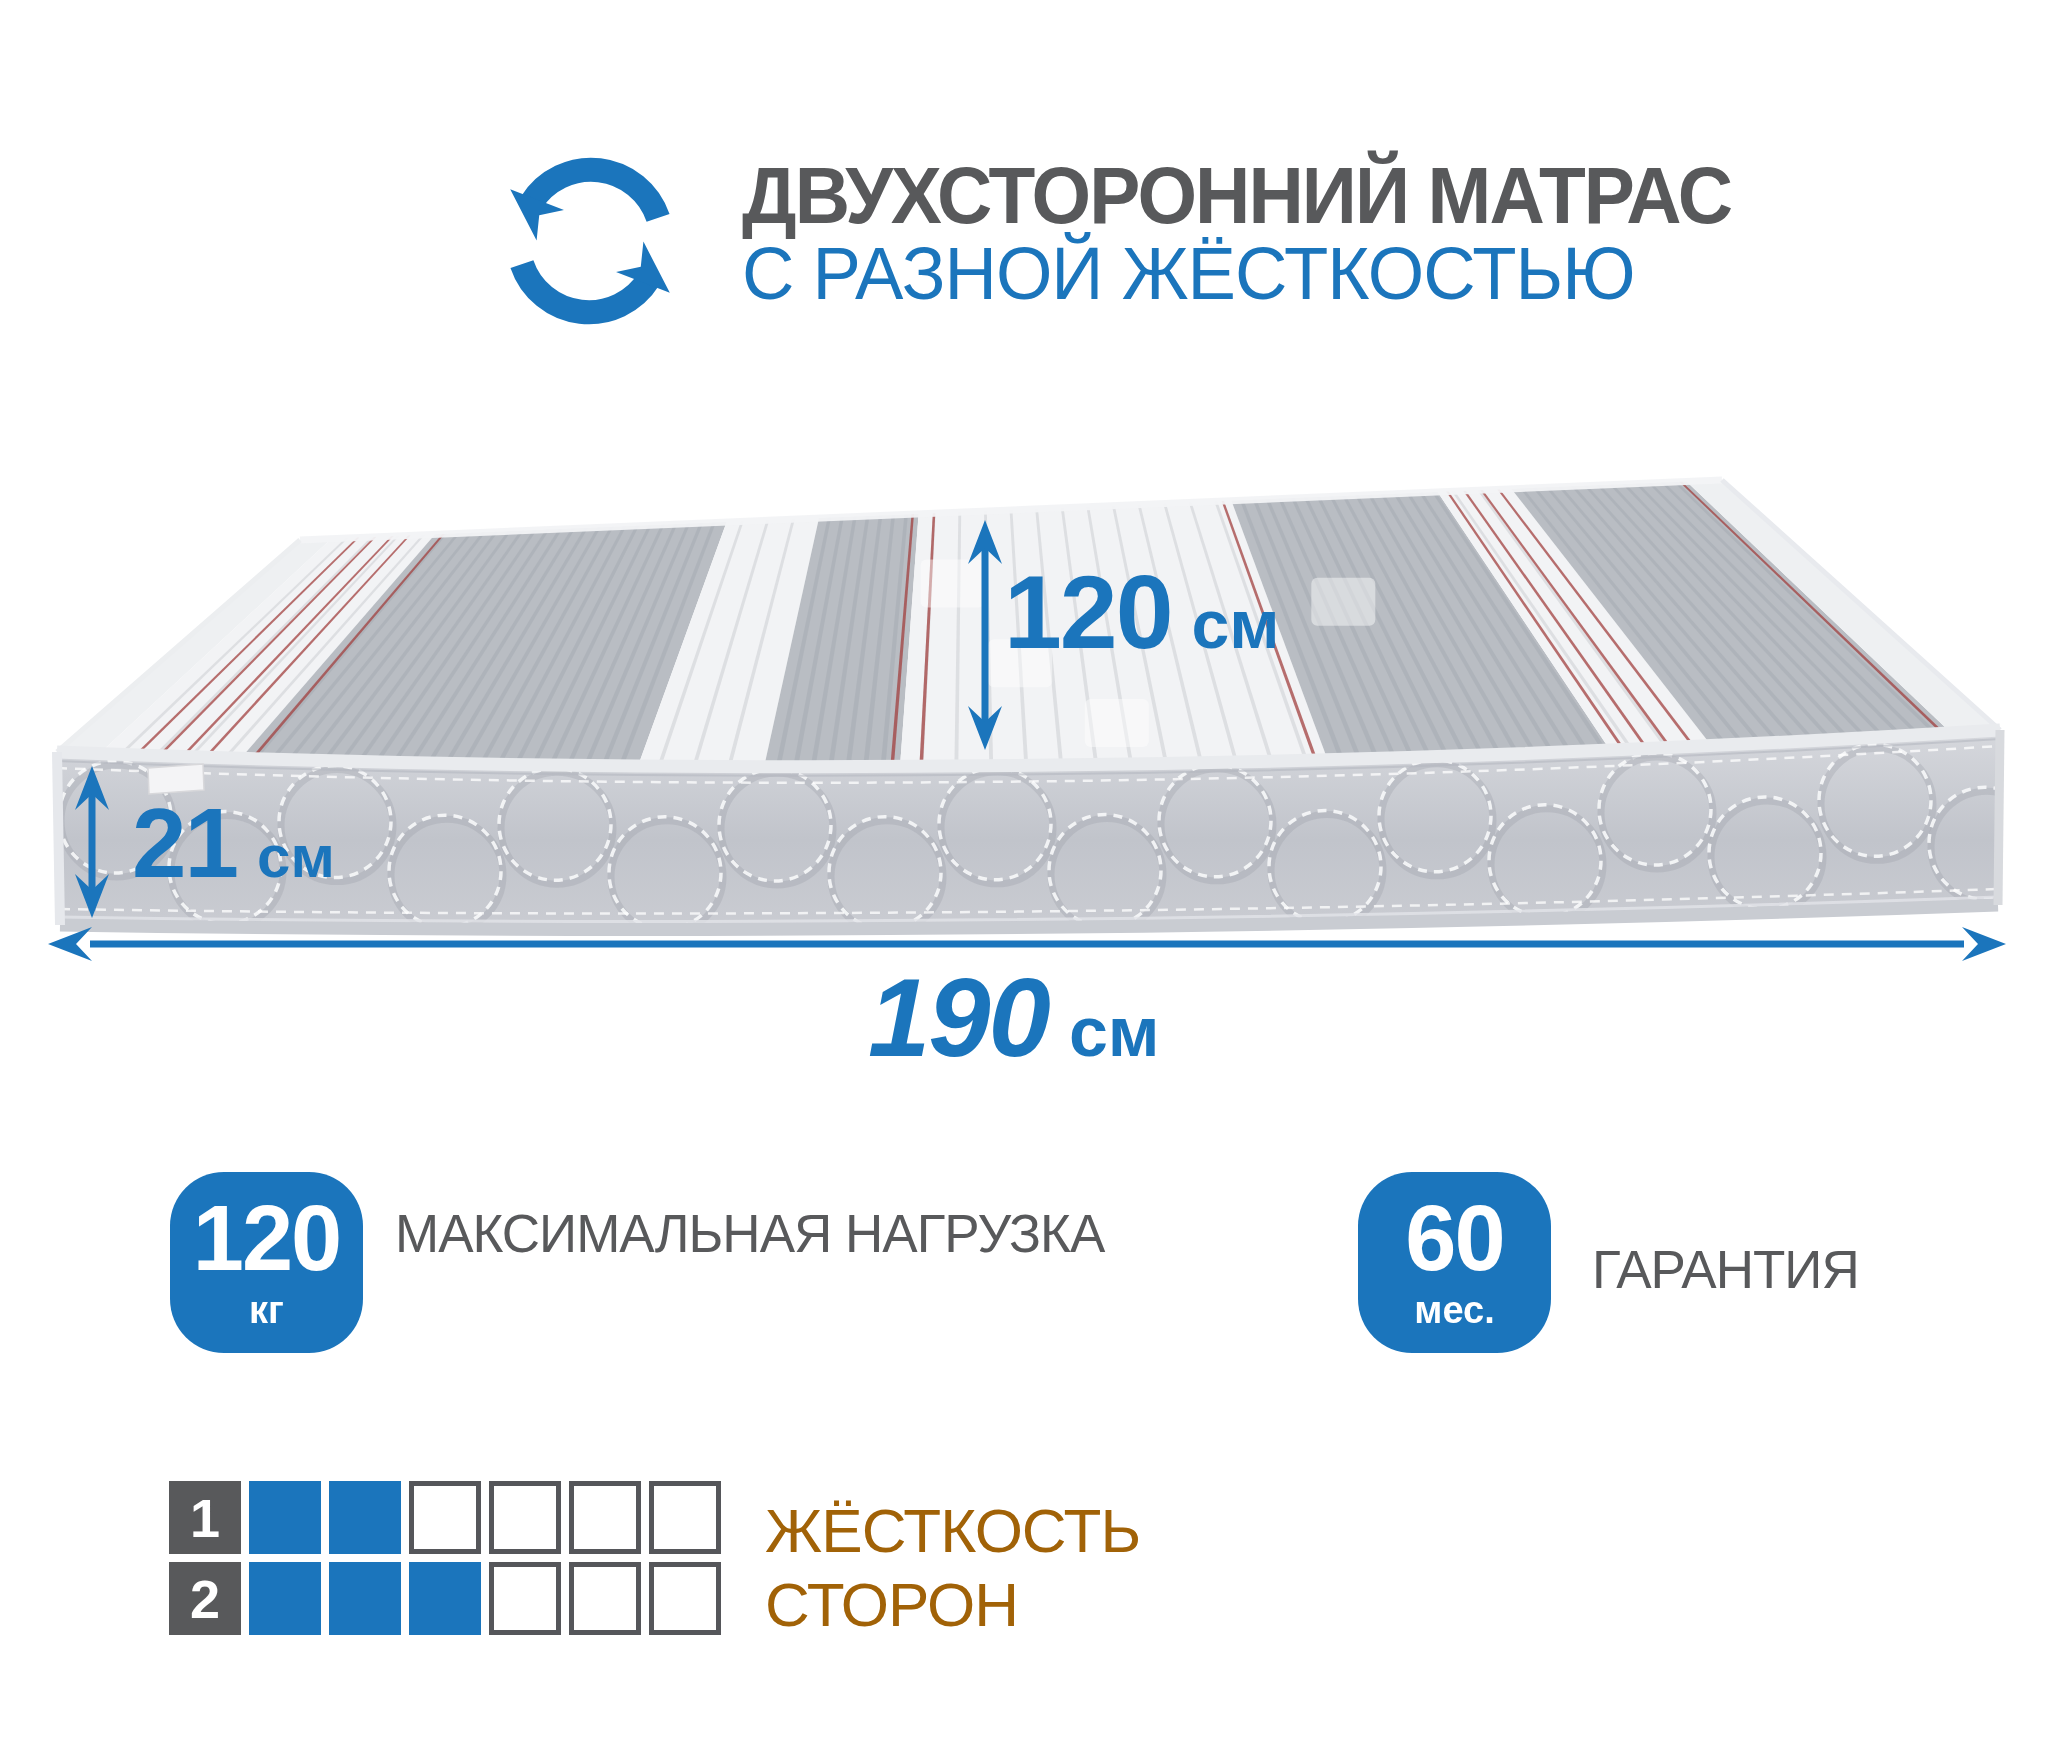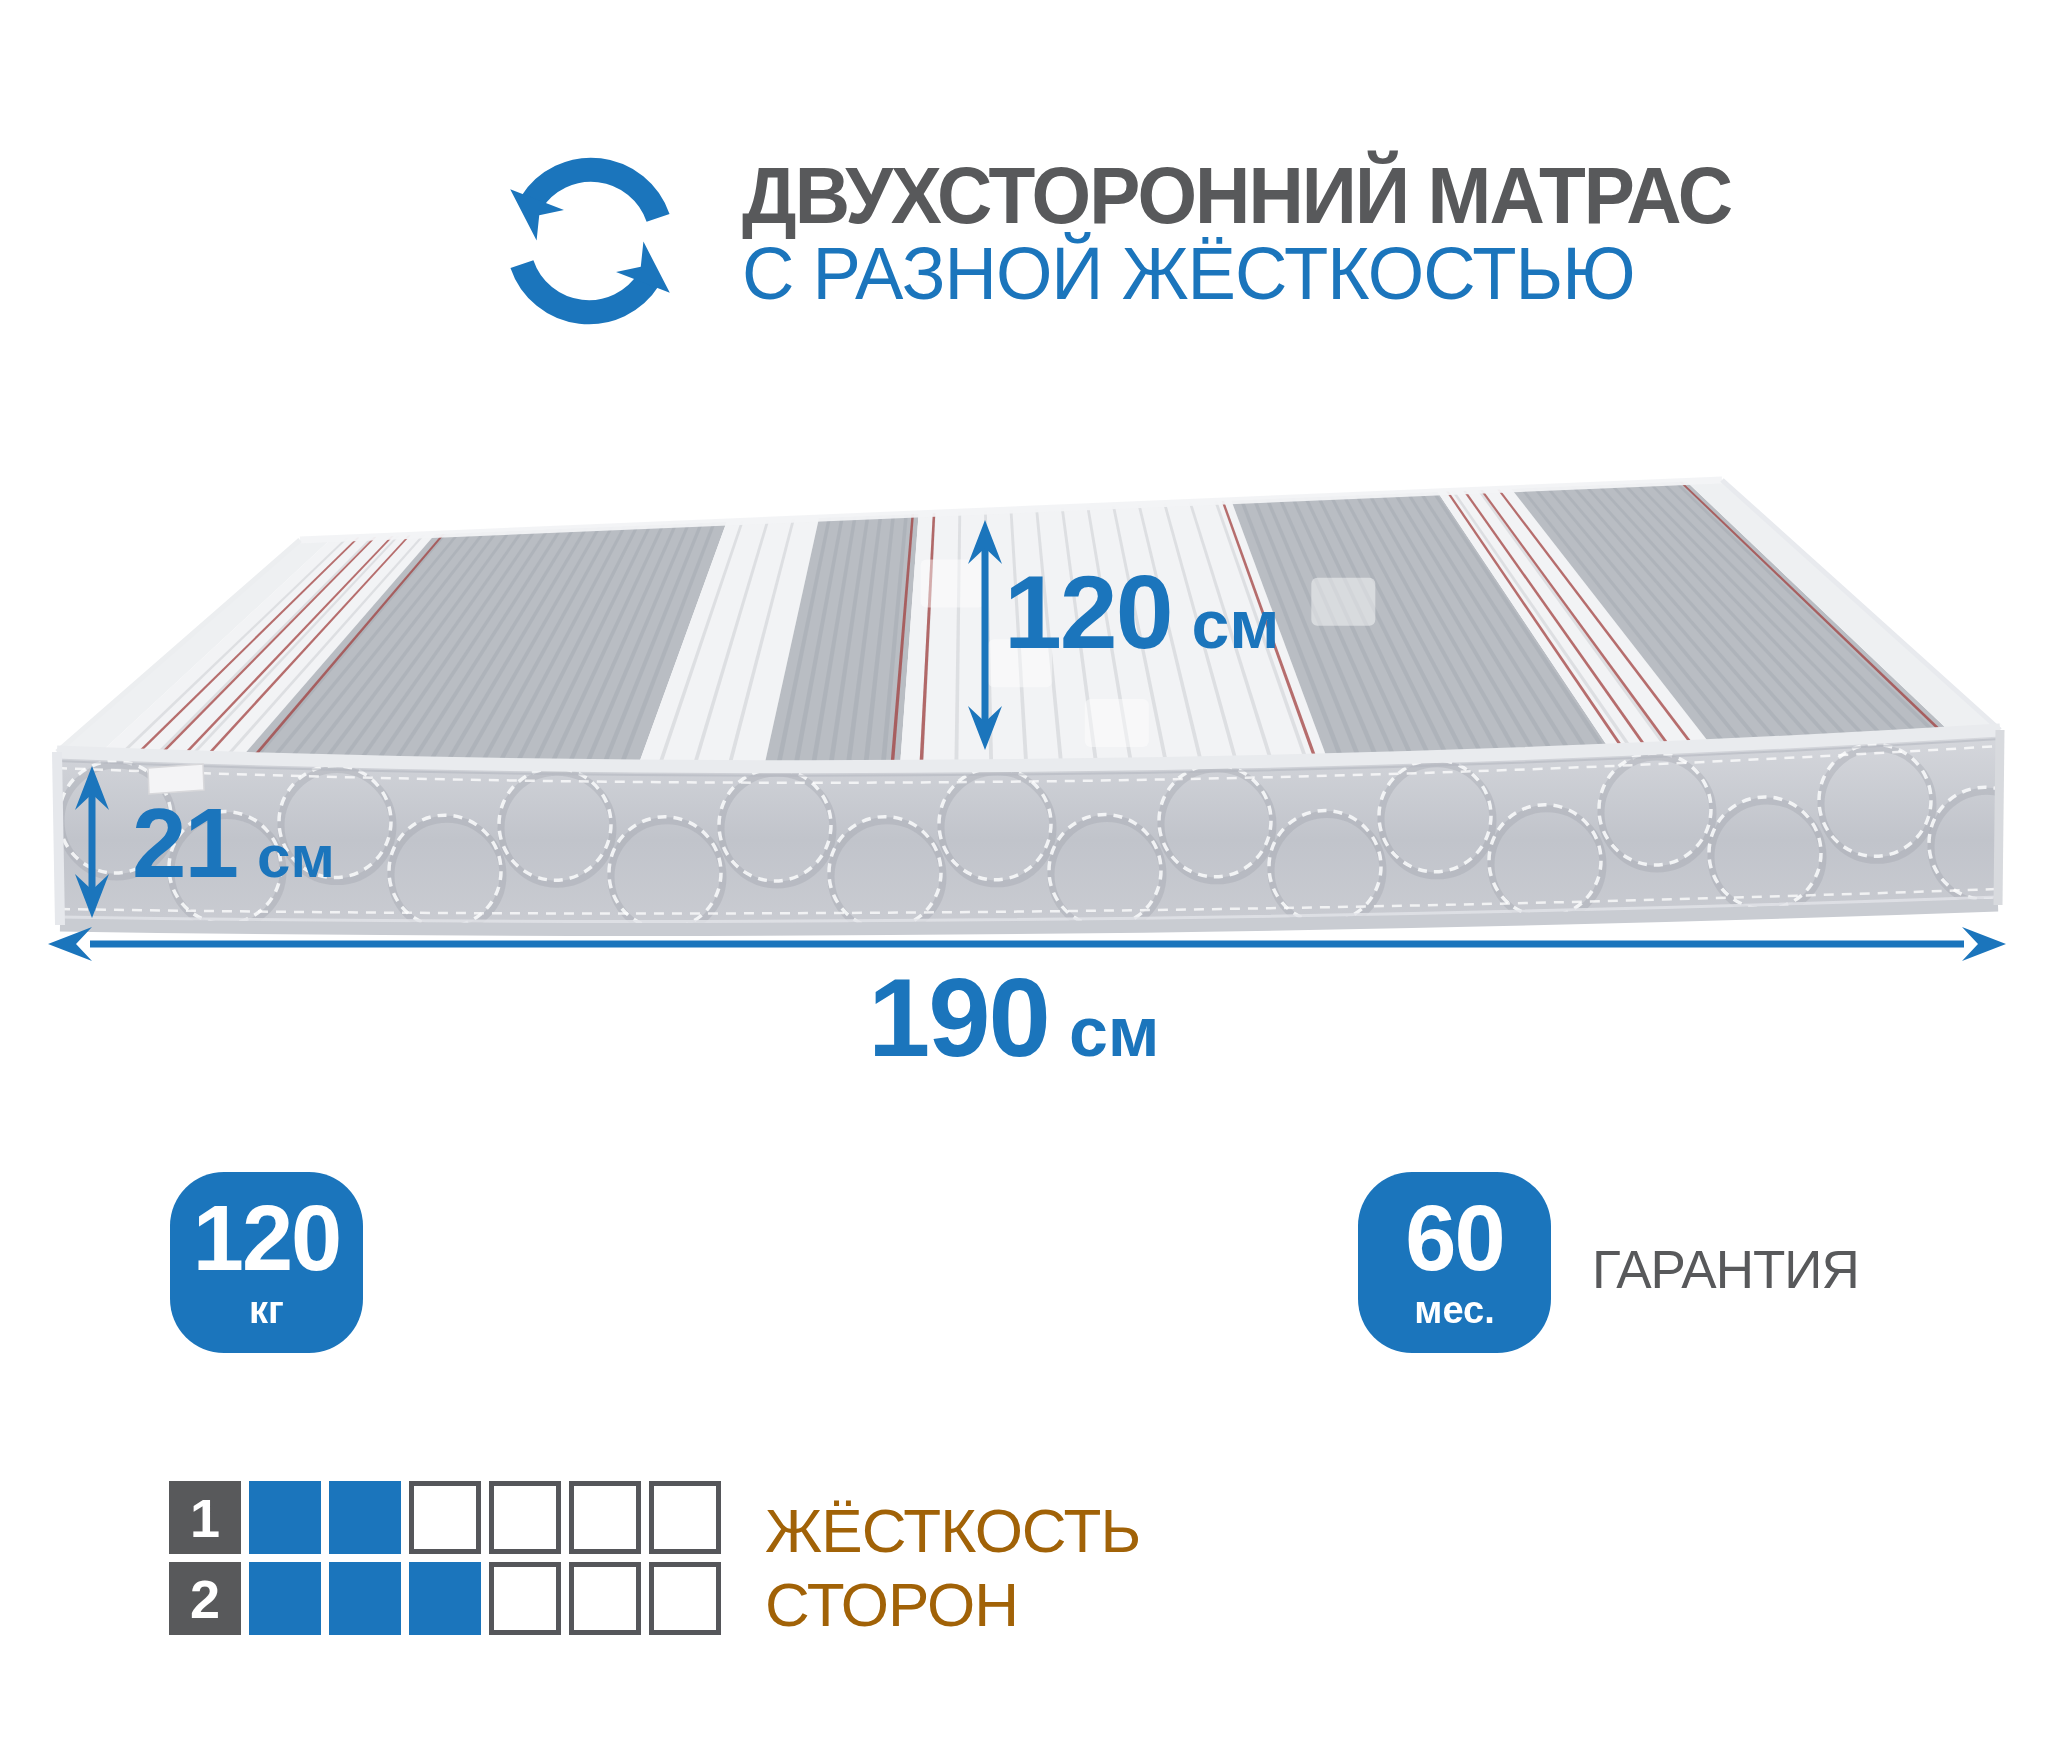--- a/index.html
+++ b/index.html
@@ -22,21 +22,21 @@
   .dim-label{display:flex;align-items:baseline;color:#1b75bc;font-weight:700;white-space:nowrap;}
   .dim-label .val{line-height:1;letter-spacing:-2px;}
   .dim-label .unit{line-height:1;margin-left:20px;text-align:right;}
   #dim-width{left:1004px;top:560px;}
   #dim-width .val{font-size:104px;}
   #dim-width .unit{font-size:68px;}
   #dim-thickness{left:132px;top:794px;}
   #dim-thickness .val{font-size:98px;}
   #dim-thickness .unit{font-size:60px;}
   #dim-length{left:868px;top:962px;}
-  #dim-length .val{font-size:112px;}
+  #dim-length .val{font-size:112px;font-style:italic;}
   #dim-length .unit{font-size:70px;}
   
   .badge{
     width:193px;height:181px;border-radius:54px;background:#1b75bc;color:#ffffff;
     display:flex;flex-direction:column;align-items:center;justify-content:center;
   }
   .badge .bval{font-size:92px;font-weight:700;line-height:.92;letter-spacing:-2px;}
   .badge .bunit{font-size:38px;font-weight:700;line-height:1;margin-top:10px;}
   #badge-load{left:170px;top:1172px;}
   #badge-warranty{left:1358px;top:1172px;}
@@ -265,20 +265,21 @@
 <div id="dim-length" class="abs dim-label">
   <span class="val">190</span>
   <span class="unit">см</span>
 </div>
 
 <div id="badge-load" class="abs badge">
   <div class="bval">120</div>
   <div class="bunit">кг</div>
 </div>
 <div id="caption-load" class="abs spec-caption">
+  <div>МАКСИМАЛЬНАЯ НАГРУЗКА</div>
 </div>
 <div id="badge-warranty" class="abs badge">
   <div class="bval">60</div>
   <div class="bunit">мес.</div>
 </div>
 <div id="caption-warranty" class="abs spec-caption">
   <div>ГАРАНТИЯ</div>
 </div>
 
 <div id="firmness-grid" class="abs">

